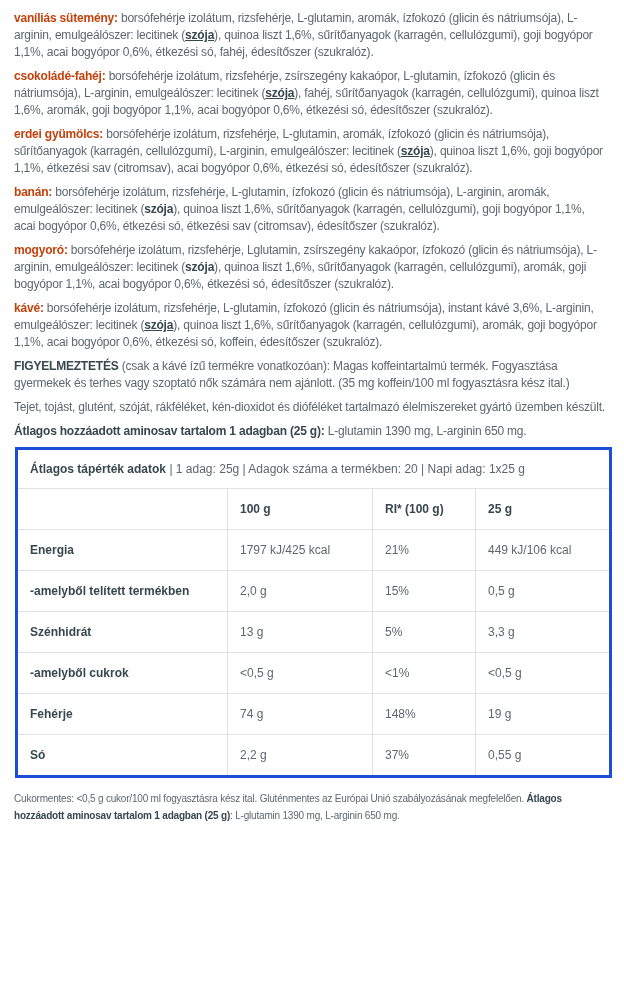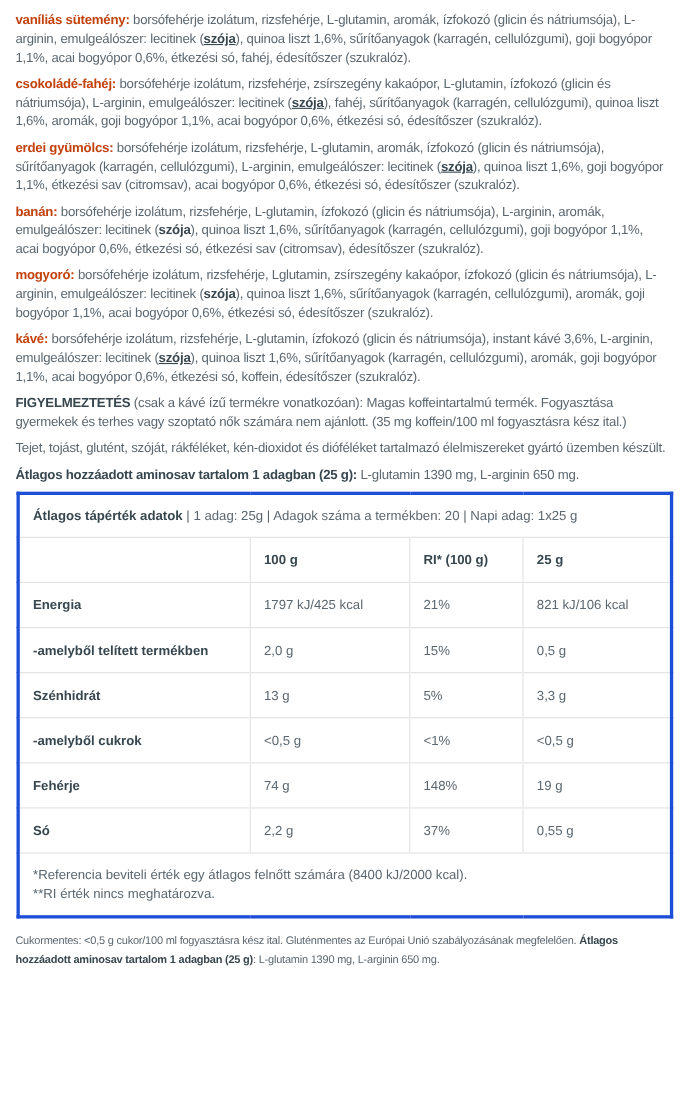--- a/index.html
+++ b/index.html
@@ -69,21 +69,21 @@
     <tr class="cols-row">
       <td></td>
       <td class="col-head">100 g</td>
       <td class="col-head">RI* (100 g)</td>
       <td class="col-head">25 g</td>
     </tr>
     <tr class="data-row">
       <td class="row-label">Energia</td>
       <td>1797 kJ/425 kcal</td>
       <td>21%</td>
-      <td>821 kJ/106 kcal</td>
+      <td>449 kJ/106 kcal</td>
     </tr>
     <tr class="data-row">
       <td class="row-label">-amelyből telített termékben</td>
       <td>2,0 g</td>
       <td>15%</td>
       <td>0,5 g</td>
     </tr>
     <tr class="data-row">
       <td class="row-label">Szénhidrát</td>
       <td>13 g</td>
@@ -101,24 +101,18 @@
       <td>74 g</td>
       <td>148%</td>
       <td>19 g</td>
     </tr>
     <tr class="data-row">
       <td class="row-label">Só</td>
       <td>2,2 g</td>
       <td>37%</td>
       <td>0,55 g</td>
     </tr>
-    <tr class="foot-row">
-      <td colspan="4">
-        <div class="footnote-line">*Referencia beviteli érték egy átlagos felnőtt számára (8400 kJ/2000 kcal).</div>
-        <div class="footnote-line">**RI érték nincs meghatározva.</div>
-      </td>
-    </tr>
   </tbody>
     </table>
 
   <p class="footer-par"><span>Cukormentes: &lt;0,5 g cukor/100 ml fogyasztásra kész ital. Gluténmentes az Európai Unió szabályozásának megfelelően. </span><span class="seg-b">Átlagos hozzáadott aminosav tartalom 1 adagban (25 g)</span><span>: L-glutamin 1390 mg, L-arginin 650 mg.</span></p>
 
 </div>
 
 </body></html>

